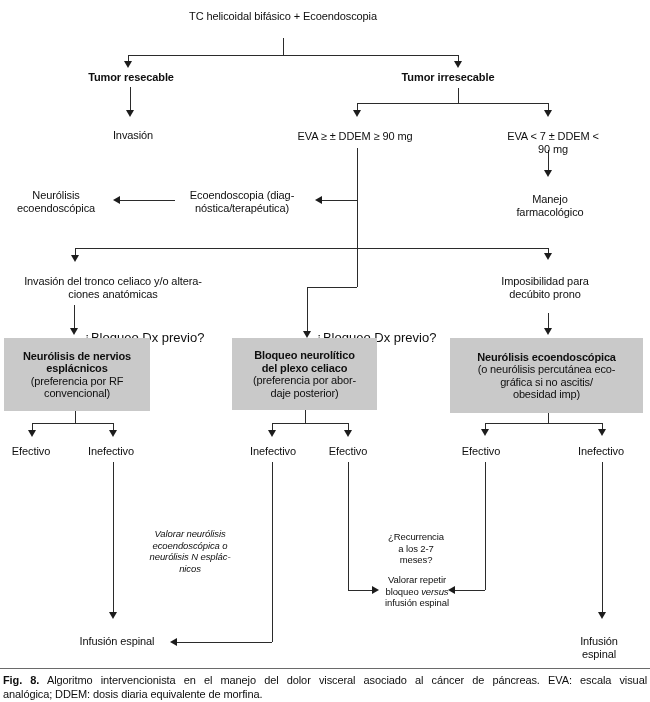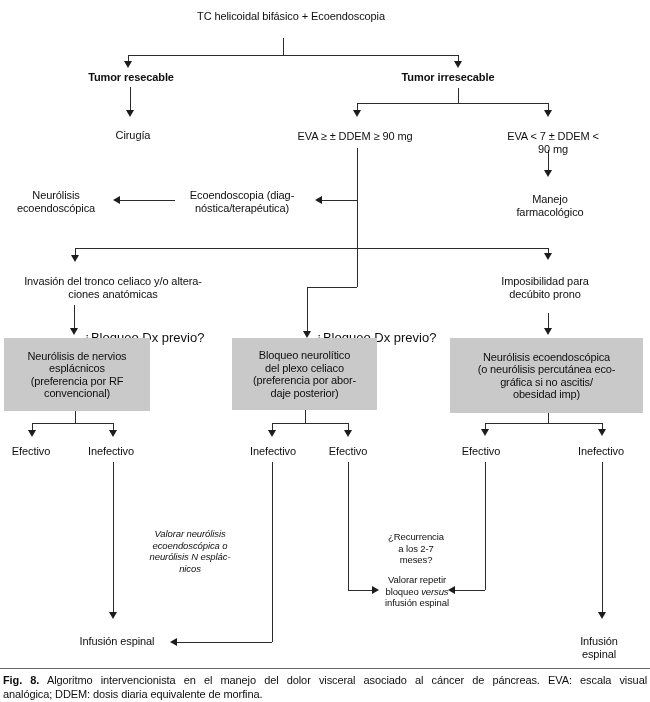--- a/index.html
+++ b/index.html
@@ -17,21 +17,21 @@
         border-bottom:4px solid transparent;border-left:7px solid #1c1c1c;}
   
   .node{position:absolute;transform:translateX(-50%);text-align:center;
         white-space:pre-line;font-size:11px;line-height:12.5px;letter-spacing:-0.1px;}
   .bold{font-weight:bold;}
   .small2{font-size:9.5px;line-height:11.5px;}
   .lab{position:absolute;font-size:13px;line-height:10px;white-space:nowrap;margin-top:12px;}
   .gbox{position:absolute;background:#c9c9c9;display:flex;flex-direction:column;
         justify-content:center;text-align:center;font-size:11px;line-height:12.5px;
         letter-spacing:-0.15px;}
-  .gbox .t{font-weight:normal;white-space:pre-line;}
+  .gbox .t{font-weight:bold;white-space:pre-line;}
   .gbox .s{white-space:pre-line;}
   .em{font-style:italic;}
   .rule{position:absolute;height:1px;background:#6a6a6a;}
   .caption{position:absolute;left:3px;top:674px;width:644px;font-size:11px;
            line-height:13.5px;letter-spacing:-0.1px;}
   .cap1{text-align:justify;text-align-last:justify;}
 </style>
 </head>
 <body>
 
@@ -108,24 +108,24 @@
   <div class="ah-l" style="left:170px;top:638px;"></div>
   <div class="vl" style="left:348px;top:462px;height:128px;"></div>
   <div class="hl" style="left:348px;top:590px;width:24px;"></div>
   <div class="ah-r" style="left:372px;top:586px;"></div>
   <div class="vl" style="left:485px;top:462px;height:128px;"></div>
   <div class="hl" style="left:455px;top:590px;width:30px;"></div>
   <div class="ah-l" style="left:448px;top:586px;"></div>
   <div class="vl" style="left:602px;top:462px;height:150px;"></div>
   <div class="ah-d" style="left:598px;top:612px;"></div>
 
-  <div class="node" style="left:283px;top:10px;margin-left:8px;">TC helicoidal bifásico + Ecoendoscopia</div>
+  <div class="node" style="left:283px;top:10px;">TC helicoidal bifásico + Ecoendoscopia</div>
   <div class="node bold" style="left:131px;top:71px;">Tumor resecable</div>
   <div class="node bold" style="left:448px;top:71px;text-align:center;">Tumor irresecable</div>
-  <div class="node" style="left:133px;top:129px;">Cirugía</div>
+  <div class="node" style="left:133px;top:129px;">Invasión</div>
   <div class="node" style="left:355px;top:130px;">EVA ≥ ± DDEM ≥ 90 mg</div>
   <div class="node" style="left:553px;top:130px;">EVA &lt; 7 ± DDEM &lt; 90 mg</div>
   <div class="node" style="left:550px;top:193px;">Manejo farmacológico</div>
   <div class="node" style="left:242px;top:189px;">Ecoendoscopia (diag-
 nóstica/terapéutica)</div>
   <div class="node" style="left:113px;top:275px;width:220px;">Invasión del tronco celiaco y/o altera-
 ciones anatómicas</div>
   <div class="node" style="left:56px;top:189px;">Neurólisis
 ecoendoscópica</div>
   <div class="node" style="left:545px;top:275px;">Imposibilidad para

